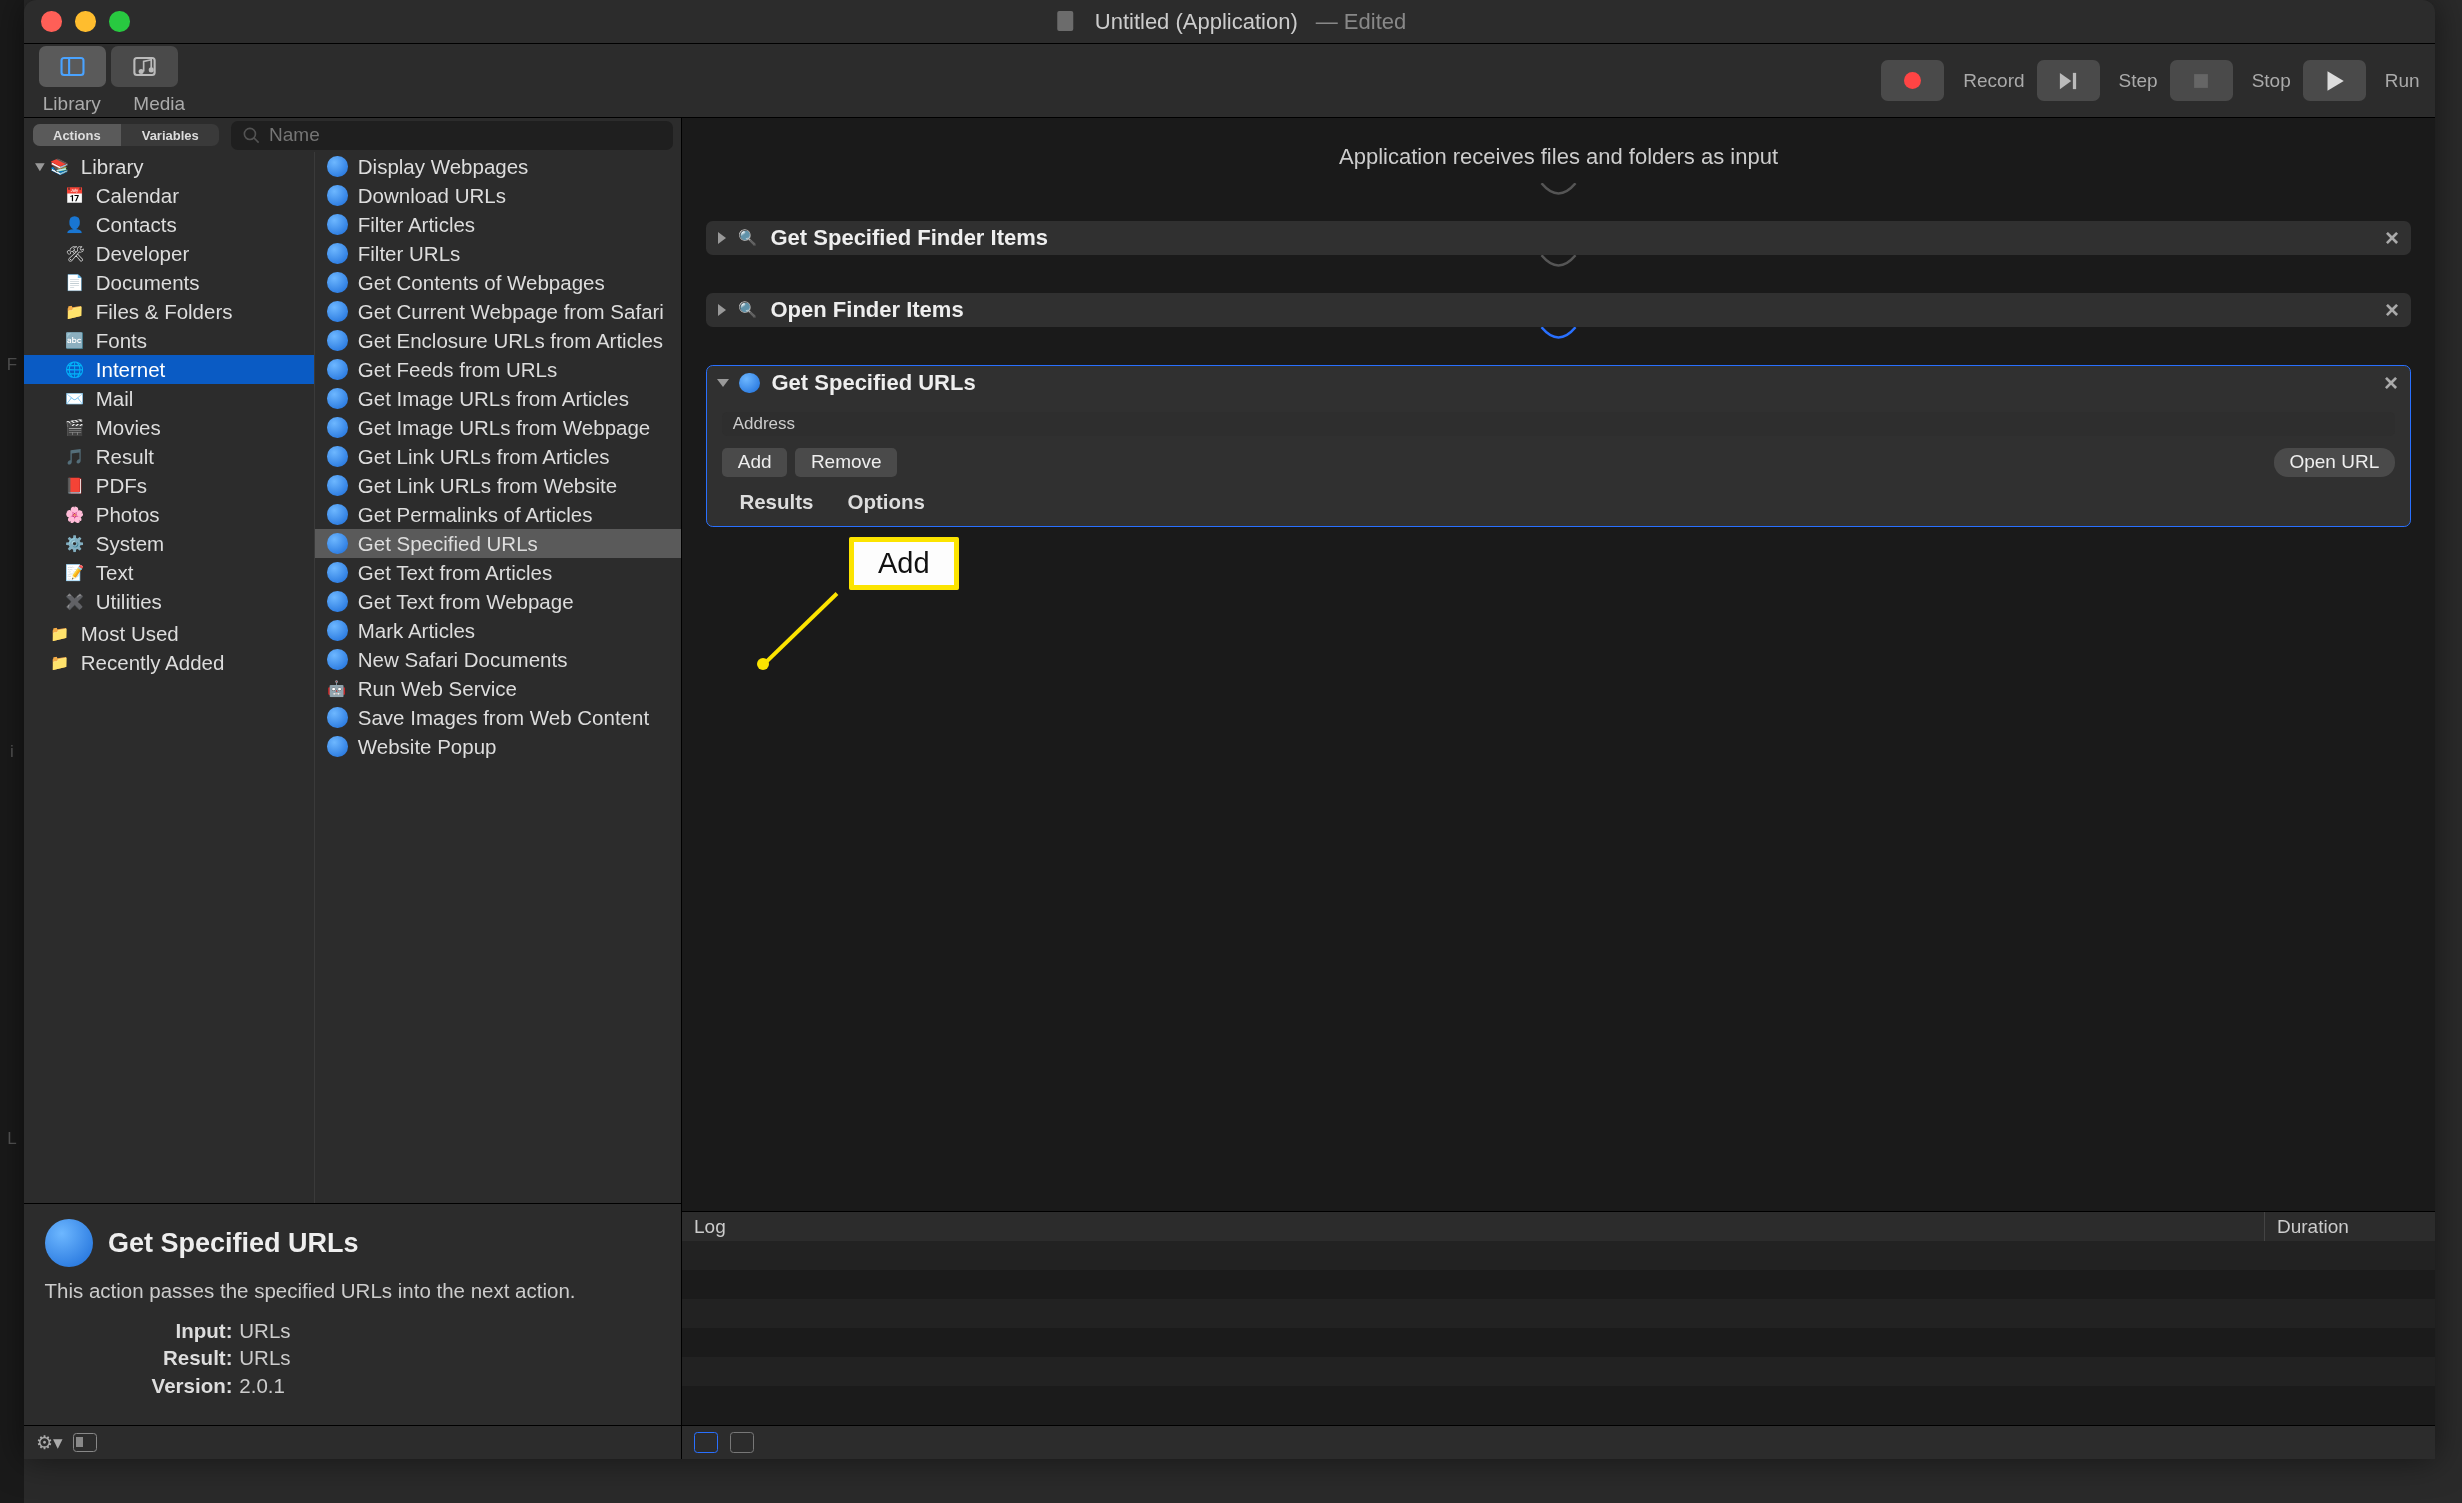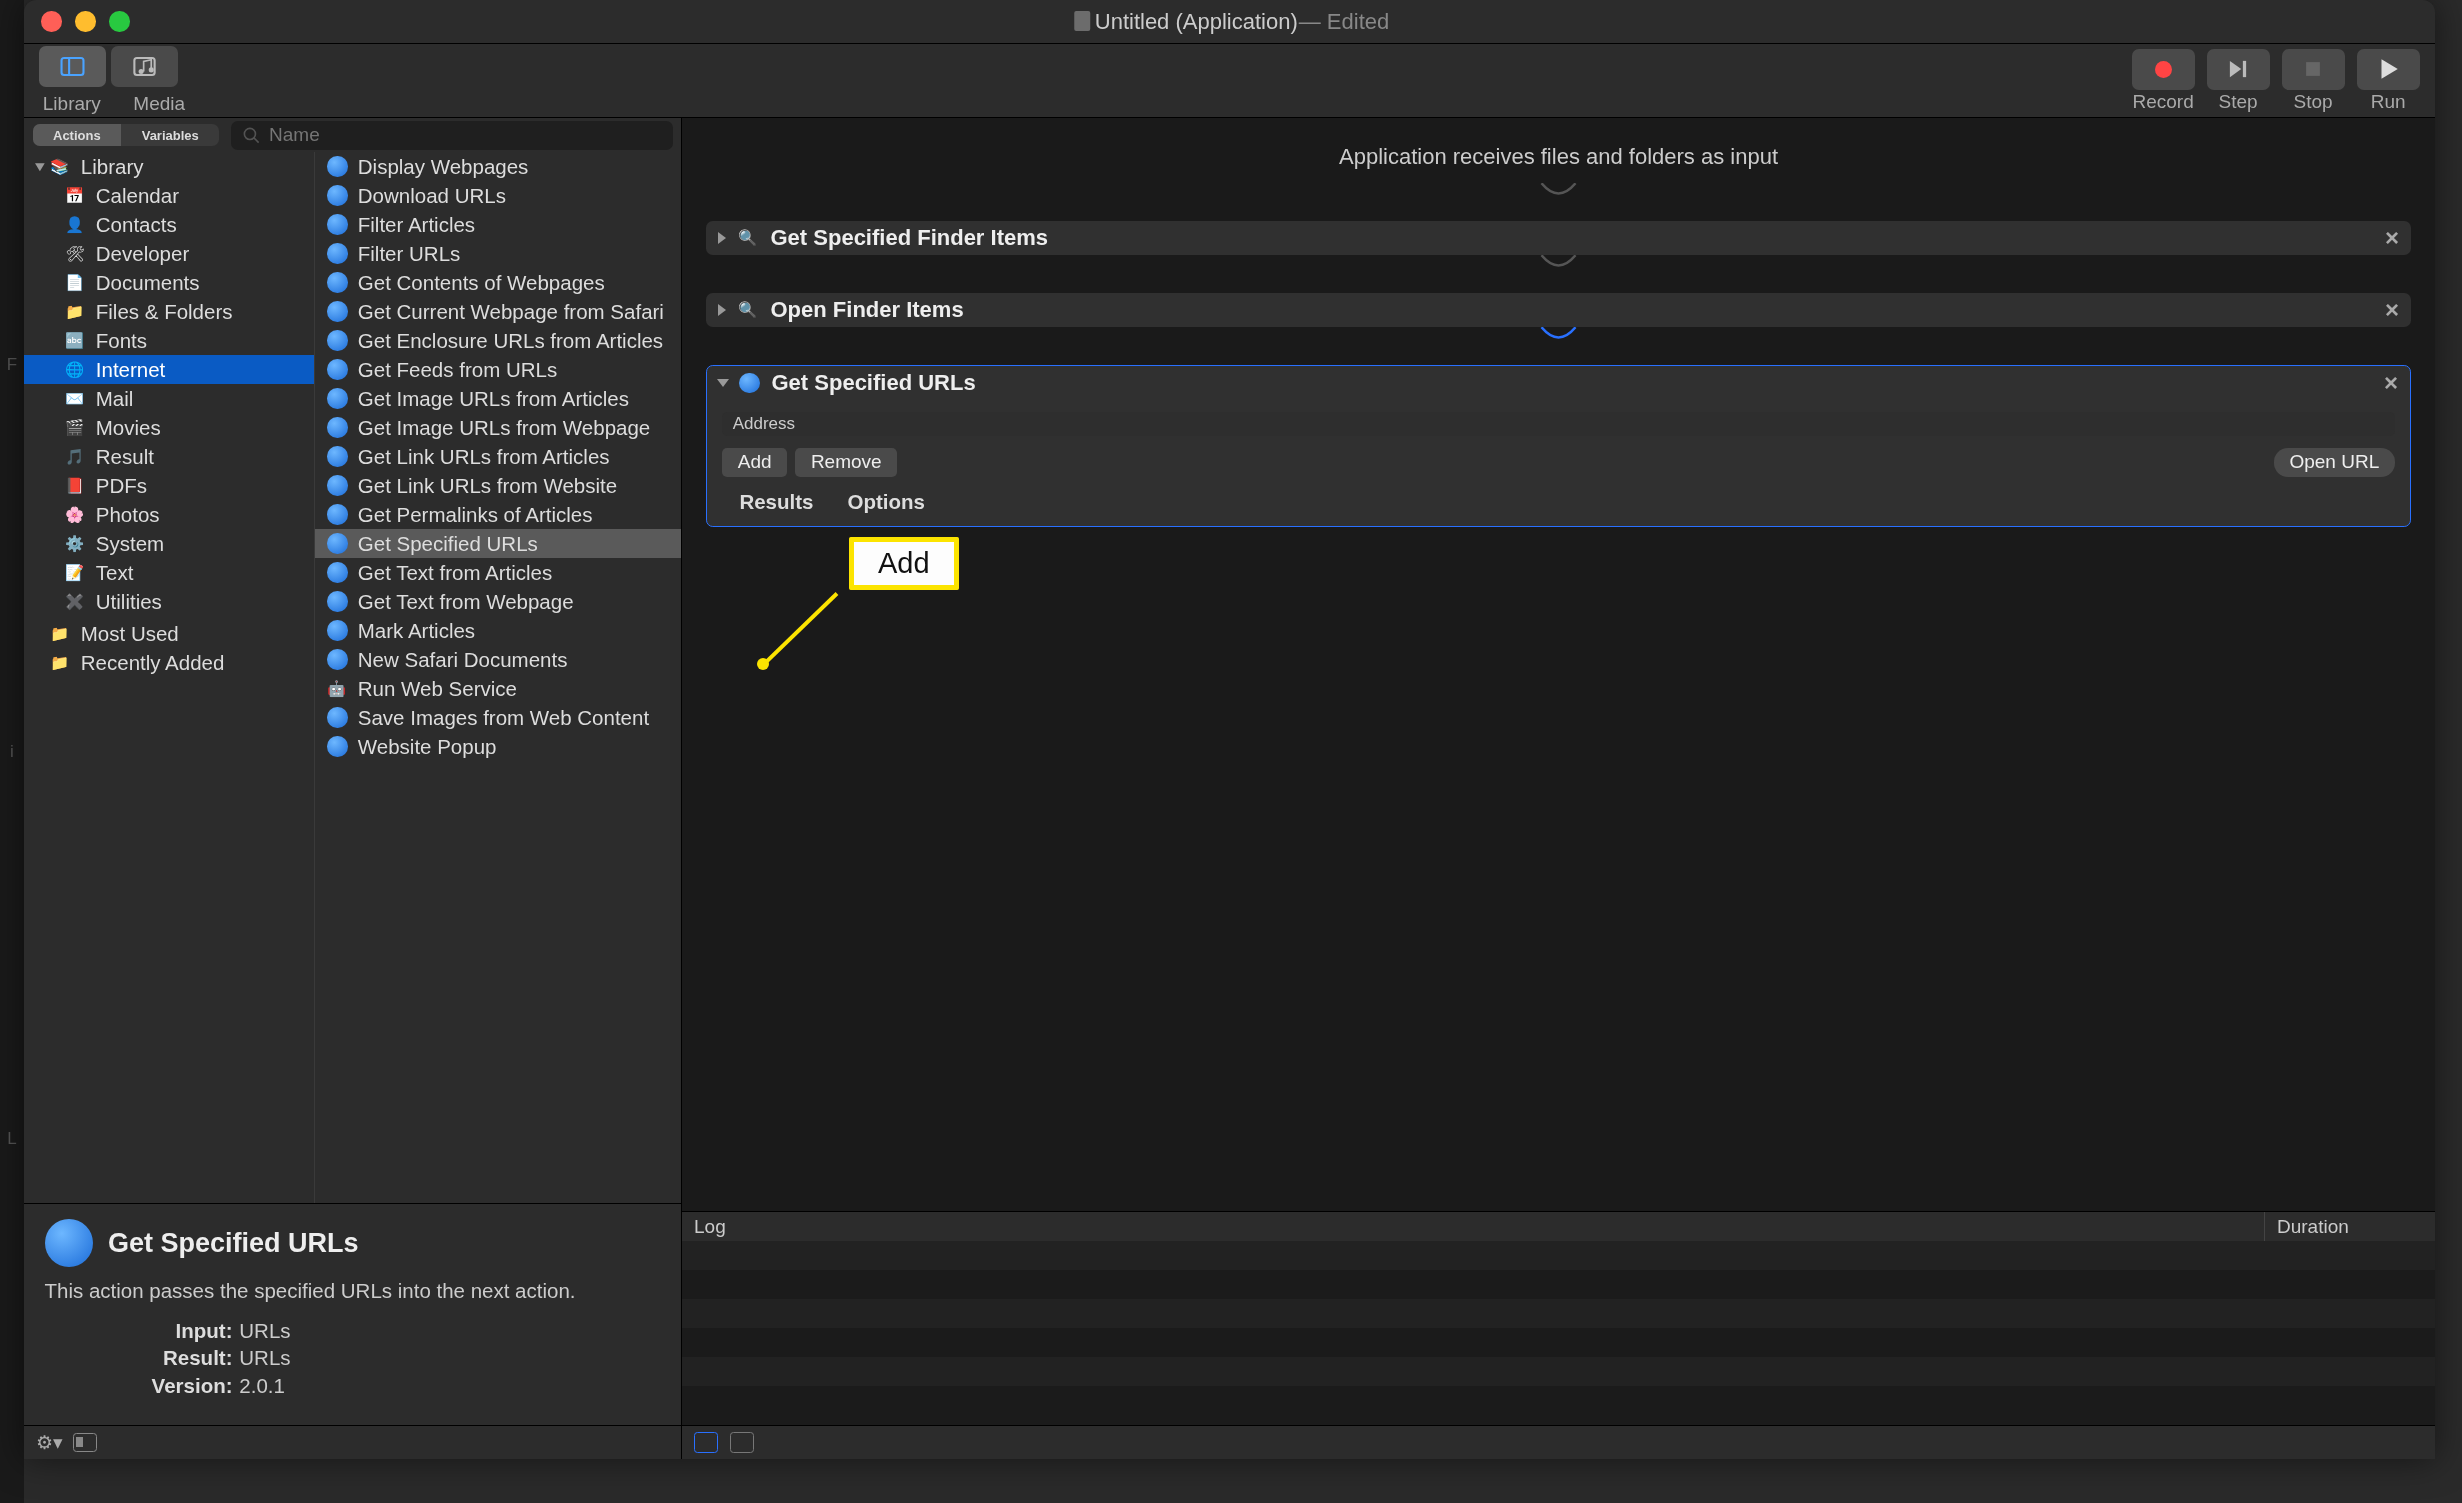--- a/index.html
+++ b/index.html
@@ -2,34 +2,34 @@
 <html style="font-size:13.7px"><head>
 <meta charset="utf-8">
 <style>
 * { margin:0; padding:0; box-sizing:border-box; font-family:-apple-system,BlinkMacSystemFont,"Helvetica Neue",Arial,sans-serif; -webkit-font-smoothing:antialiased; }
 html,body { width:2462px; height:1503px; background:#2a2a2a; overflow:hidden; }
 .window { position:absolute; left:24px; top:0; width:2411px; height:1459px; background:#1e1e1e; border-radius:12px 12px 0 0; overflow:hidden; display:flex; flex-direction:column; box-shadow:0 0 34px rgba(0,0,0,.5); }
 .titlebar { height:44px; background:#2c2c2c; display:flex; align-items:center; position:relative; border-bottom:0.9px solid #000; }
 .traffic { display:flex; gap:13.7px; padding-left:17px; }
 .tl { width:20.5px; height:20.5px; border-radius:50%; }
 .tl.red{background:#ff5f57;} .tl.yel{background:#ffbd2e;} .tl.grn{background:#28c940;}
-.title-center { position:absolute; left:50%; transform:translateX(-50%); display:flex; gap:1px; color:#ccc; font-size:22px; }
+.title-center { position:absolute; left:50%; transform:translateX(-50%); display:flex; gap:18px; color:#ccc; font-size:22px; }
 .title-center .edited{color:#888;}
 .doc-icon{width:24px;height:24px;opacity:.7;}
 .toolbar { height:74px; background:#2c2c2c; display:flex; align-items:center; padding:0 15.4px; border-bottom:0.9px solid #000; position:relative; }
 .tbtn-group{display:flex;gap:5.1px;}
 .tbtn{width:67px;height:41px;background:#4a4a4a;border-radius:6.8px;display:flex;align-items:center;justify-content:center;}
 .tbtn.active{background:#5a5a5a;}
 .tbtn svg{width:27px;height:27px;}
 .tlabel{display:flex;gap:32.5px;margin-left:3.4px;margin-top:3.4px;}
 .tlabel span{color:#aaa;font-size:19px;}
 .tb-stack{display:flex;flex-direction:column;align-items:flex-start;gap:1.7px;}
 .toolbar-right{position:absolute;right:15.4px;display:flex;gap:12px;}
 .runbtn{width:63px;height:41px;background:#4a4a4a;border-radius:6.8px;display:flex;align-items:center;justify-content:center;}
-.runbtn-stack{display:flex;flex-direction:column;align-items:center;gap:1px;}
+.runbtn-stack{display:flex;flex-direction:row;align-items:center;gap:19px;}
 .runbtn-stack span{color:#aaa;font-size:19px;}
 .rec-dot{width:17px;height:17px;border-radius:50%;background:#ff4444;}
 .body{flex:1;display:flex;min-height:0;}
 .sidebar{width:658px;display:flex;flex-direction:column;background:#2c2c2c;border-right:0.9px solid #000;}
 .tabs-row{height:34px;display:flex;align-items:center;gap:0;padding:0 8.5px;background:#2c2c2c;}
 .seg{display:flex;background:#3a3a3a;border-radius:6.8px;overflow:hidden;}
 .seg-btn{padding:3.4px 20.5px;color:#ddd;font-size:13px;font-weight:600;}
 .seg-btn.active{background:#5a5a5a;}
 .search{flex:1;margin-left:12px;height:29px;background:#1f1f1f;border-radius:6.8px;display:flex;align-items:center;padding:0 10.3px;gap:8.5px;}
 .search input{flex:1;background:transparent;border:none;outline:none;color:#ccc;font-size:19px;}

